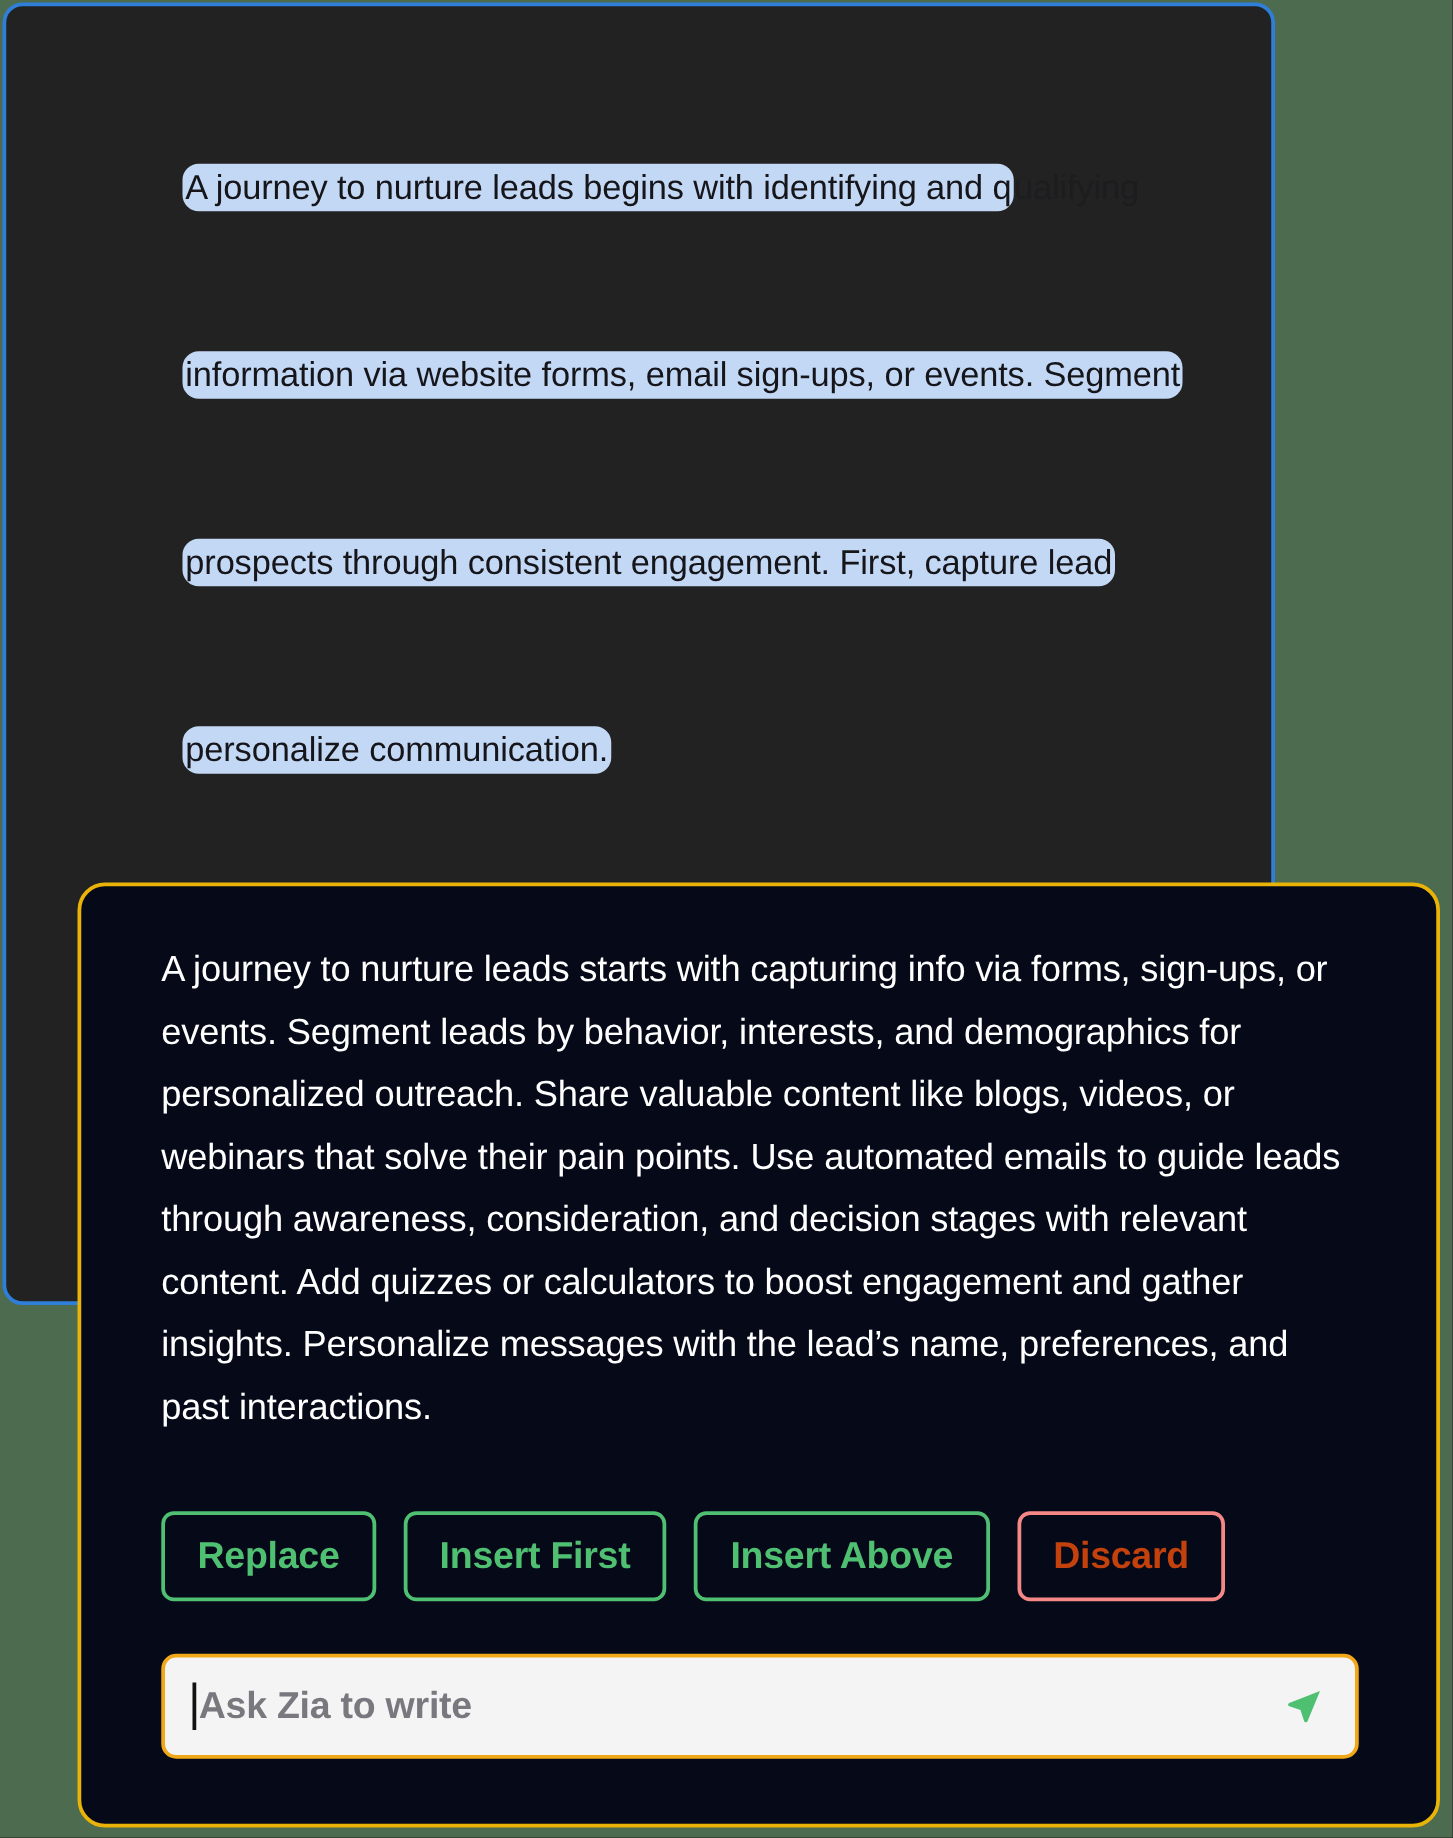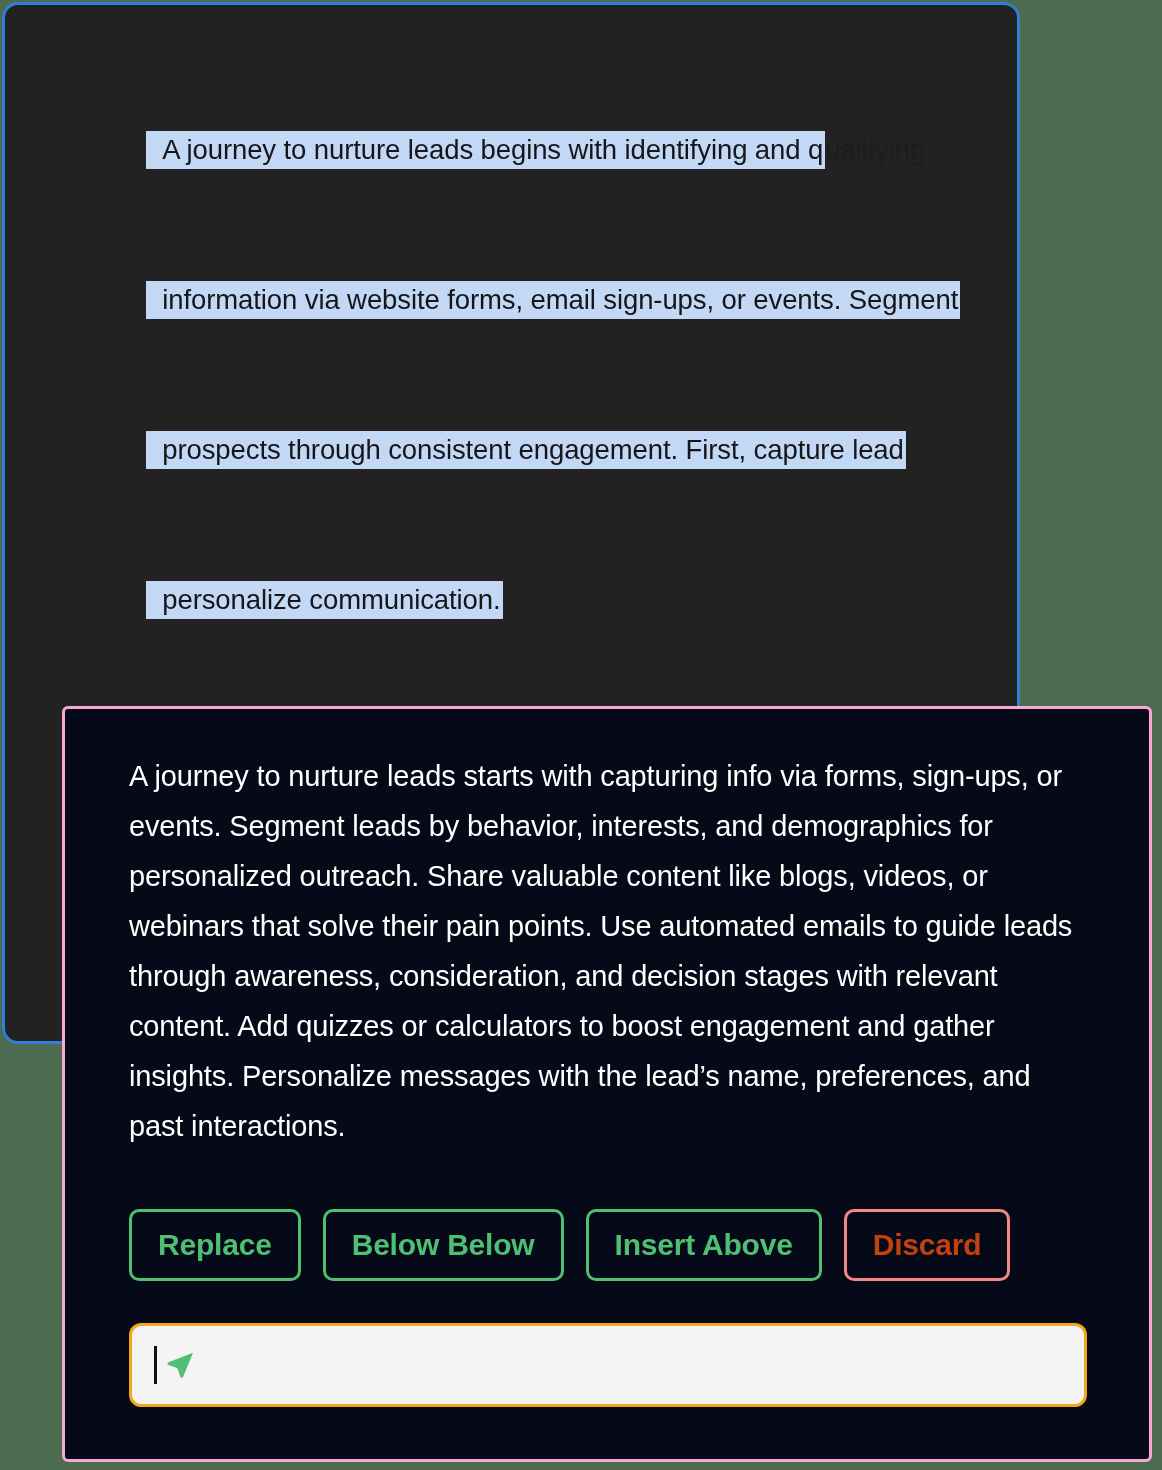--- a/index.html
+++ b/index.html
@@ -37,38 +37,39 @@
   .doc-line {
     font-size: 27.5px;
     line-height: 50px;
     color: #e8e8e8;
     white-space: pre;
     letter-spacing: -0.1px;
   }
   .doc-line .hl {
     background: #c3d8f5;
     color: #15151a;
-    padding: 3px 2px 4px 16px;
+    padding: 3px 2px 4px 2px;
     box-decoration-break: clone;
+    border-radius: 13px;
     -webkit-box-decoration-break: clone;
   }
   .doc-line .tail {
     color: #1d1d20;
   }
 
   
   .zia-panel {
     position: absolute;
     left: 62px;
     top: 706px;
     width: 1090px;
     height: 756px;
     background: #060a18;
-    border: 3px solid #f9a8d4;
-    border-radius: 6px;
+    border: 3px solid #eab308;
+    border-radius: 22px;
     box-sizing: border-box;
     overflow: hidden;
   }
   .zia-suggestion {
     position: absolute;
     left: 64px;
     top: 42px;
     width: 960px;
     font-size: 29px;
     line-height: 50px;
@@ -183,32 +184,33 @@
 
 <div class="zia-panel">
 
   <div class="zia-suggestion">A journey to nurture leads starts with capturing info via forms, sign-ups, or events. Segment leads by behavior, interests, and demographics for personalized outreach. Share valuable content like blogs, videos, or webinars that solve their pain points. Use automated emails to guide leads through awareness, consideration, and decision stages with relevant content. Add quizzes or calculators to boost engagement and gather insights. Personalize messages with the lead’s name, preferences, and past interactions.</div>
 
   <div class="action-row">
     <div class="action-btn">
       <span>Replace</span>
     </div>
     <div class="action-btn">
-      <span>Below Below</span>
+      <span>Insert First</span>
     </div>
     <div class="action-btn">
       <span>Insert Above</span>
     </div>
     <div class="action-btn danger">
       <span>Discard</span>
     </div>
   </div>
 
   <div class="prompt-wrap">
     <div class="caret"></div>
+    <input class="prompt-input" type="text" placeholder="Ask Zia to write" style="">
     <div class="send-icon">
       <svg width="34" height="34" viewBox="0 0 24 24" aria-hidden="true">
         <path d="M21.2 3.4 3.8 10.1c-.9.35-.86 1.63.05 1.93l6.3 2.05 2.05 6.3c.3.91 1.58.95 1.93.05L21.2 3.4z" fill="#4fbf72"></path>
       </svg>
     </div>
   </div>
 
 </div>
 
 </body></html>

